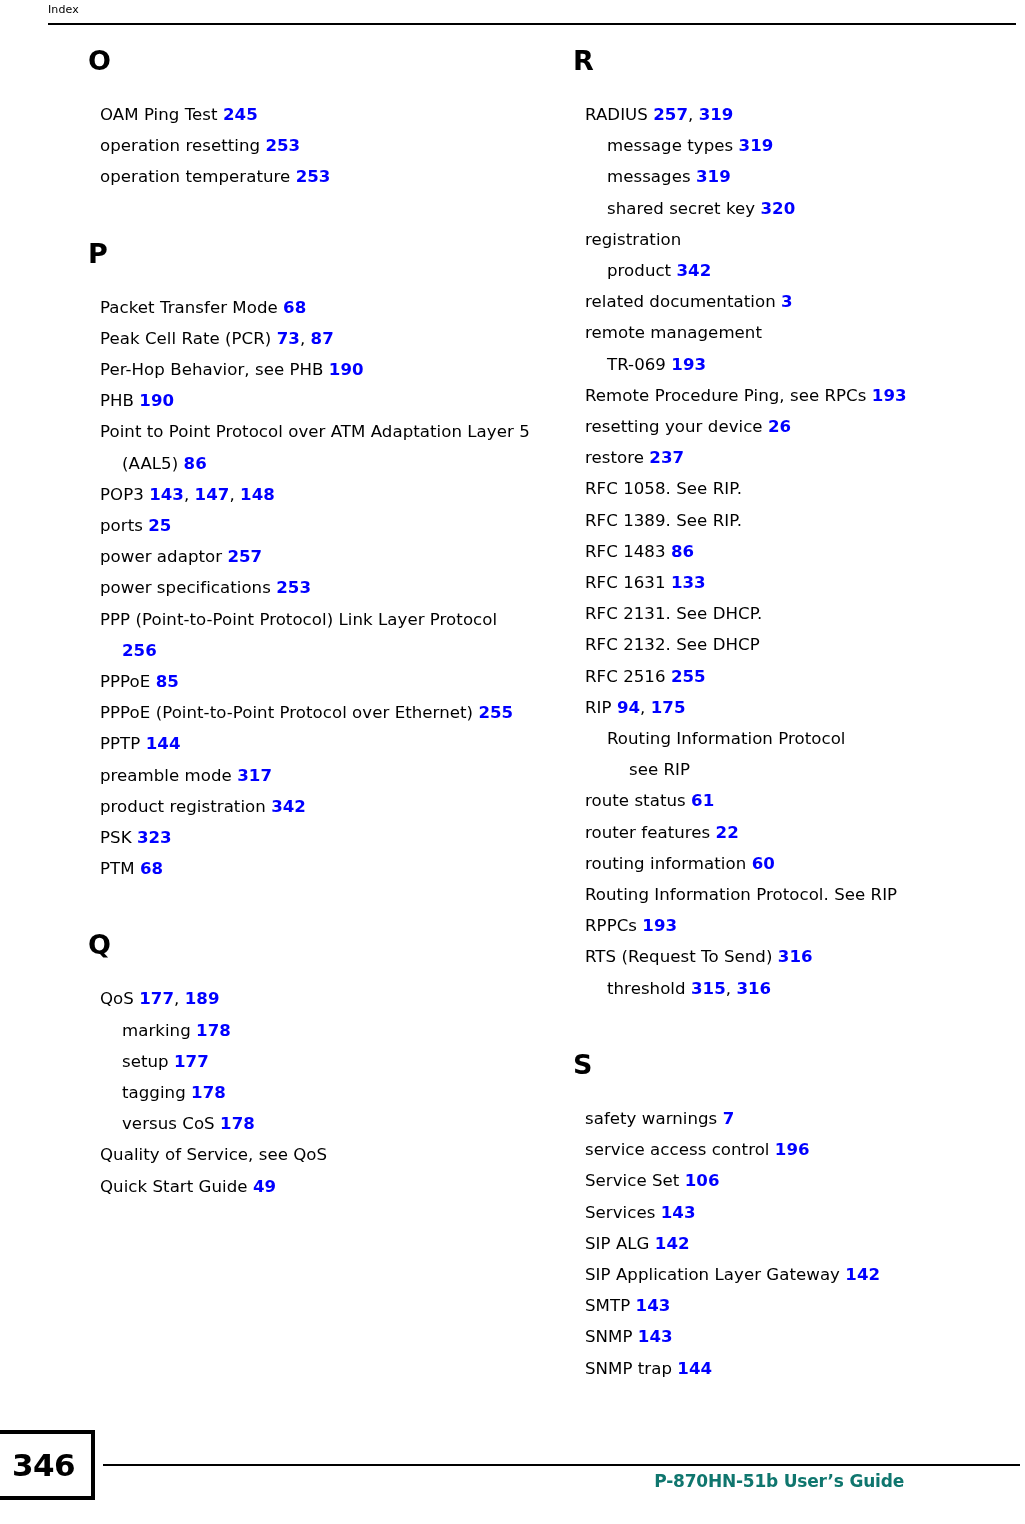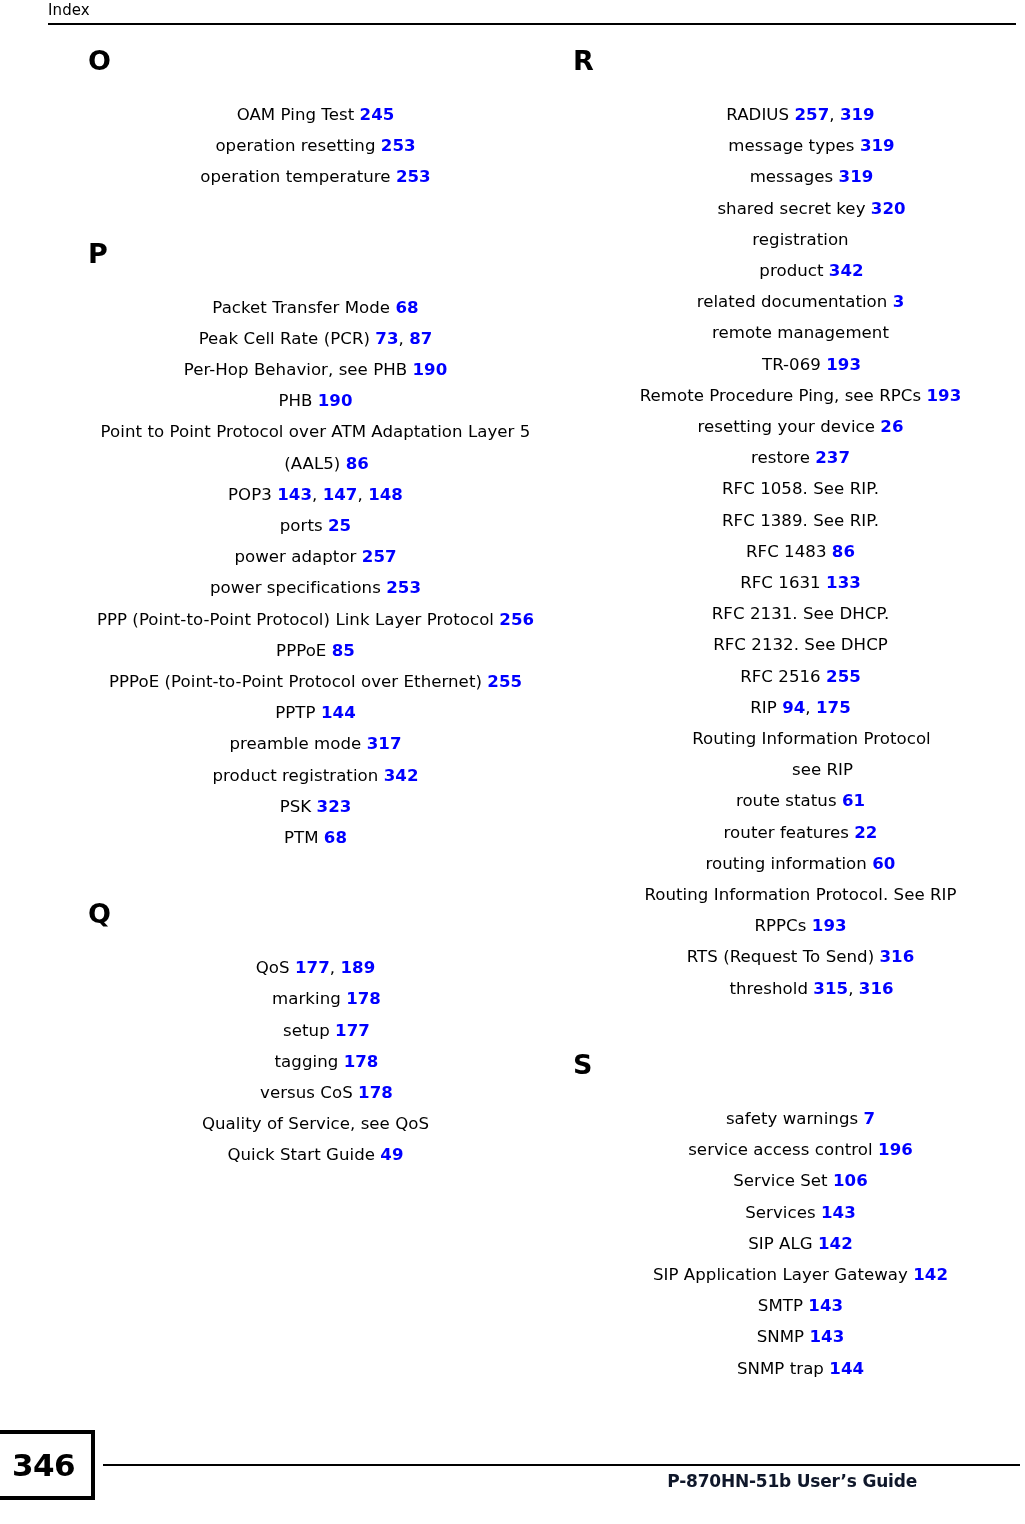--- a/index.html
+++ b/index.html
@@ -22,21 +22,21 @@
     position: absolute;
     left: 0;
     top: 0;
     width: 1025px;
     height: 30px;
   }
   .page-header .header-title {
     position: absolute;
     left: 48px;
     top: -1px;
-    font-size: 15px;
+    font-size: 11px;
     line-height: 22px;
     letter-spacing: 0.1px;
     color: #000;
     white-space: nowrap;
   }
   .page-header .header-rule {
     position: absolute;
     left: 48px;
     top: 23px;
     width: 968px;
@@ -64,23 +64,22 @@
   .section { margin: 0; }
   .section-letter {
     font-size: 27px;
     font-weight: bold;
     line-height: 30px;
     color: #000;
     margin: 0;
     padding: 0;
   }
   .section-entries {
-    margin: 0;
-    padding: 0;
-    text-align: center;
+    margin: 12px;
+    padding: 0;
   }
 
   
   .entry {
     font-size: 16.6px;
     line-height: 31.2px;
     color: #000;
     margin: 0;
     padding: 0;
     text-indent: 0;
@@ -148,26 +147,26 @@
   .footer-rule {
     position: absolute;
     left: 103px;
     top: 50px;
     width: 917px;
     height: 2px;
     background: #000;
   }
   .footer-guide {
     position: absolute;
-    right: 5px;
+    right: 18px;
     top: 55px;
     font-size: 17px;
     line-height: 24px;
     font-weight: bold;
-    color: #0f172a;
+    color: #0f766e;
     white-space: nowrap;
     letter-spacing: -0.2px;
   }
 </style>
 </head>
 <body>
 
 <div class="page-header">
   <div class="header-title">Index</div>
   <div class="header-rule"></div>

